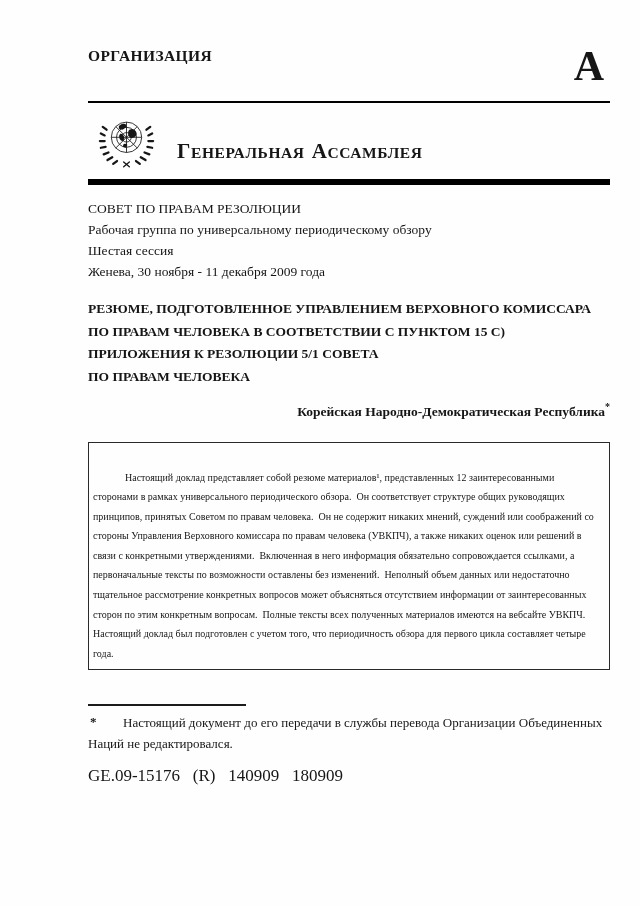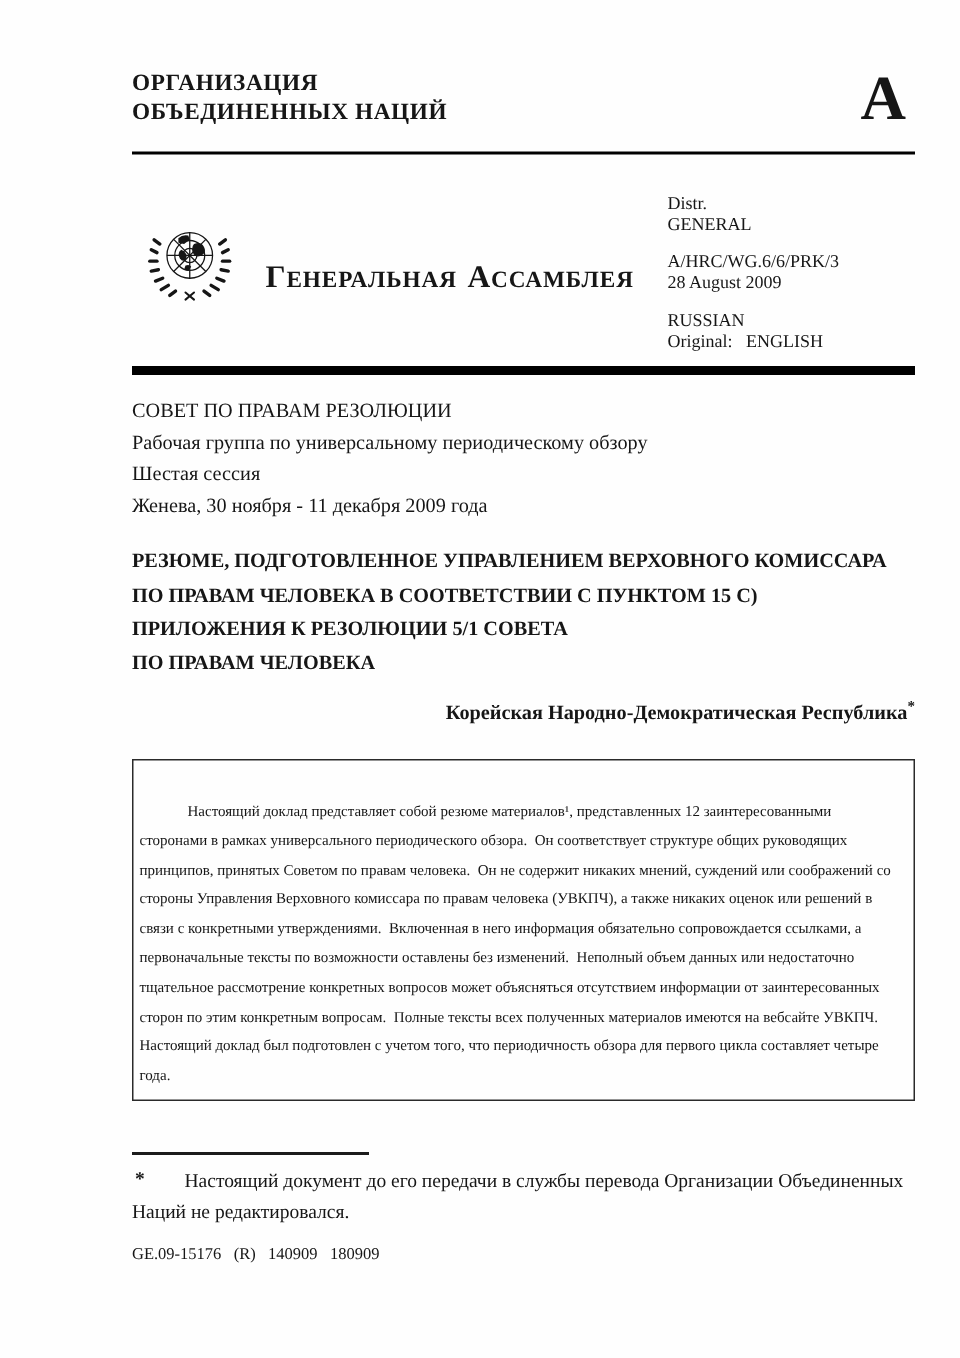--- a/index.html
+++ b/index.html
@@ -101,34 +101,33 @@
     position: absolute; left: 2px; top: 1px;
     font-weight: bold; font-size: 13px;
   }
   .footnote p {
     font-size: 13px;
     line-height: 20.5px;
     text-indent: 35px;
   }
   .ge-line {
     margin-top: 12px;
-    font-size: 11px;
+    font-size: 17px;
     white-space: pre;
   }
 </style>
 </head>
 <body>
 
 <div class="page">
   <div class="content">
 
     <div class="hdr">
       <div class="org">
         <div>ОРГАНИЗАЦИЯ</div>
-        <div>ОБЪЕДИНЕННЫХ НАЦИЙ</div>
       </div>
       <div class="letterA">A</div>
     </div>
     <div class="hdr-rule"></div>
 
     <div class="masthead">
       <svg class="emblem" width="57" height="52" viewBox="0 0 60 54" xmlns="http://www.w3.org/2000/svg">
         <g stroke="#161616" fill="none" stroke-width="0.9">
           <circle cx="30" cy="21" r="16"></circle>
           <circle cx="30" cy="21" r="10.5"></circle>
@@ -163,32 +162,20 @@
         <g stroke="#161616" stroke-width="1.4" stroke-linecap="round">
           <line x1="27" y1="47" x2="33" y2="52"></line>
           <line x1="33" y1="47" x2="27" y2="52"></line>
         </g>
       </svg>
 
       <div class="assembly">
         <span class="cap-big">Г</span><span class="cap-small">ЕНЕРАЛЬНАЯ</span><span class="word-gap"></span><span class="cap-big">А</span><span class="cap-small">ССАМБЛЕЯ</span>
       </div>
 
-      <div class="distr">
-        <div>Distr.</div>
-        <div>GENERAL</div>
-        <div class="gap"></div>
-        <div>A/HRC/WG.6/6/PRK/3</div>
-        <div>28 August 2009</div>
-        <div class="gap"></div>
-        <div>RUSSIAN</div>
-        <div class="orig-line">
-          <span>Original:</span><span class="orig-val">ENGLISH</span>
-        </div>
-      </div>
     </div>
 
     <div class="thick-bar"></div>
 
     <div class="session">
       <div>СОВЕТ ПО ПРАВАМ РЕЗОЛЮЦИИ</div>
       <div>Рабочая группа по универсальному периодическому обзору</div>
       <div>Шестая сессия</div>
       <div>Женева, 30 ноября - 11 декабря 2009 года</div>
     </div>

